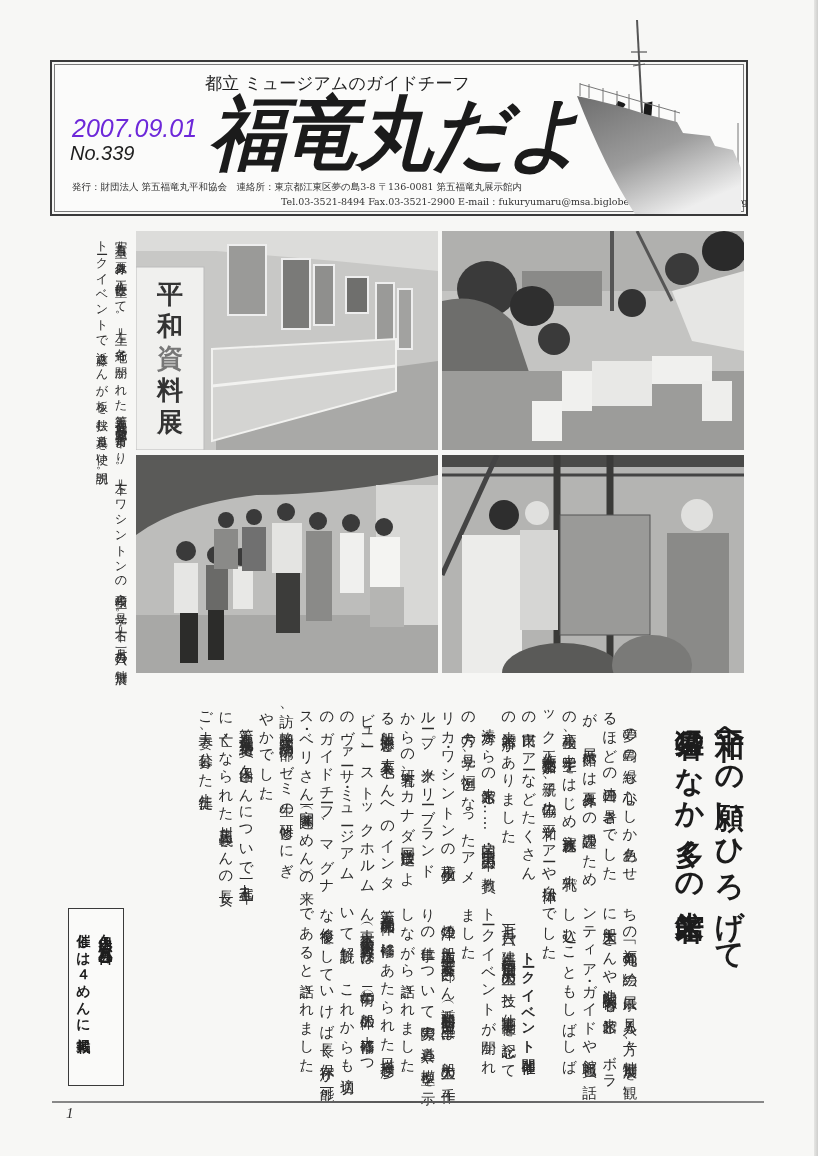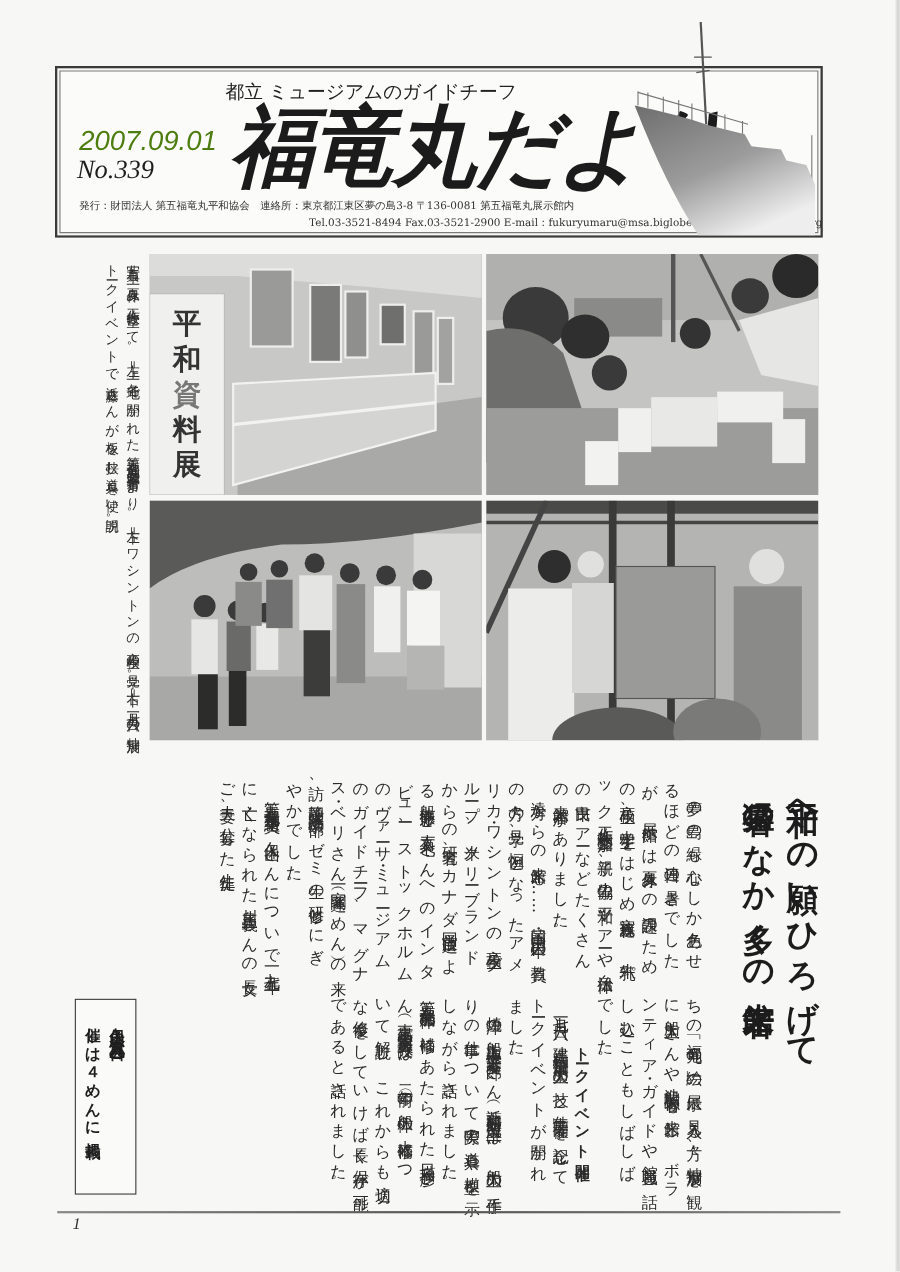--- a/index.html
+++ b/index.html
@@ -24,26 +24,26 @@
     overflow: visible;
   }
   .masthead .subtitle {
     position: absolute; left: 153px; top: 10px;
     font-size: 17px; letter-spacing: 0px; color: #222;
     font-family: "DejaVu Serif", serif;
   }
   .masthead .date {
     position: absolute; left: 20px; top: 53px;
     font-family: "Liberation Sans", sans-serif; font-style: italic;
-    font-size: 25px; color: #4d7c0f; line-height: 26px;
+    font-size: 25px; color: #6d28d9; line-height: 26px;
   }
   .masthead .issue {
     position: absolute; left: 18px; top: 80px;
-    font-family: Liberation Serif, serif; font-style: italic;
-    font-size: 24px; color: #1e1e1e;
+    font-family: Liberation Sans, sans-serif; font-style: italic;
+    font-size: 20px; color: #1e1e1e;
   }
   .masthead .title {
     position: absolute; left: 150px; top: 24px;
     font-size: 76px; font-weight: bold; letter-spacing: -2px;
     transform: skewX(-14deg) scaleY(1.05);
     transform-origin: left bottom;
     color: #1b1b1b;
     font-family: "DejaVu Serif", serif;
   }
   .masthead .publisher {

